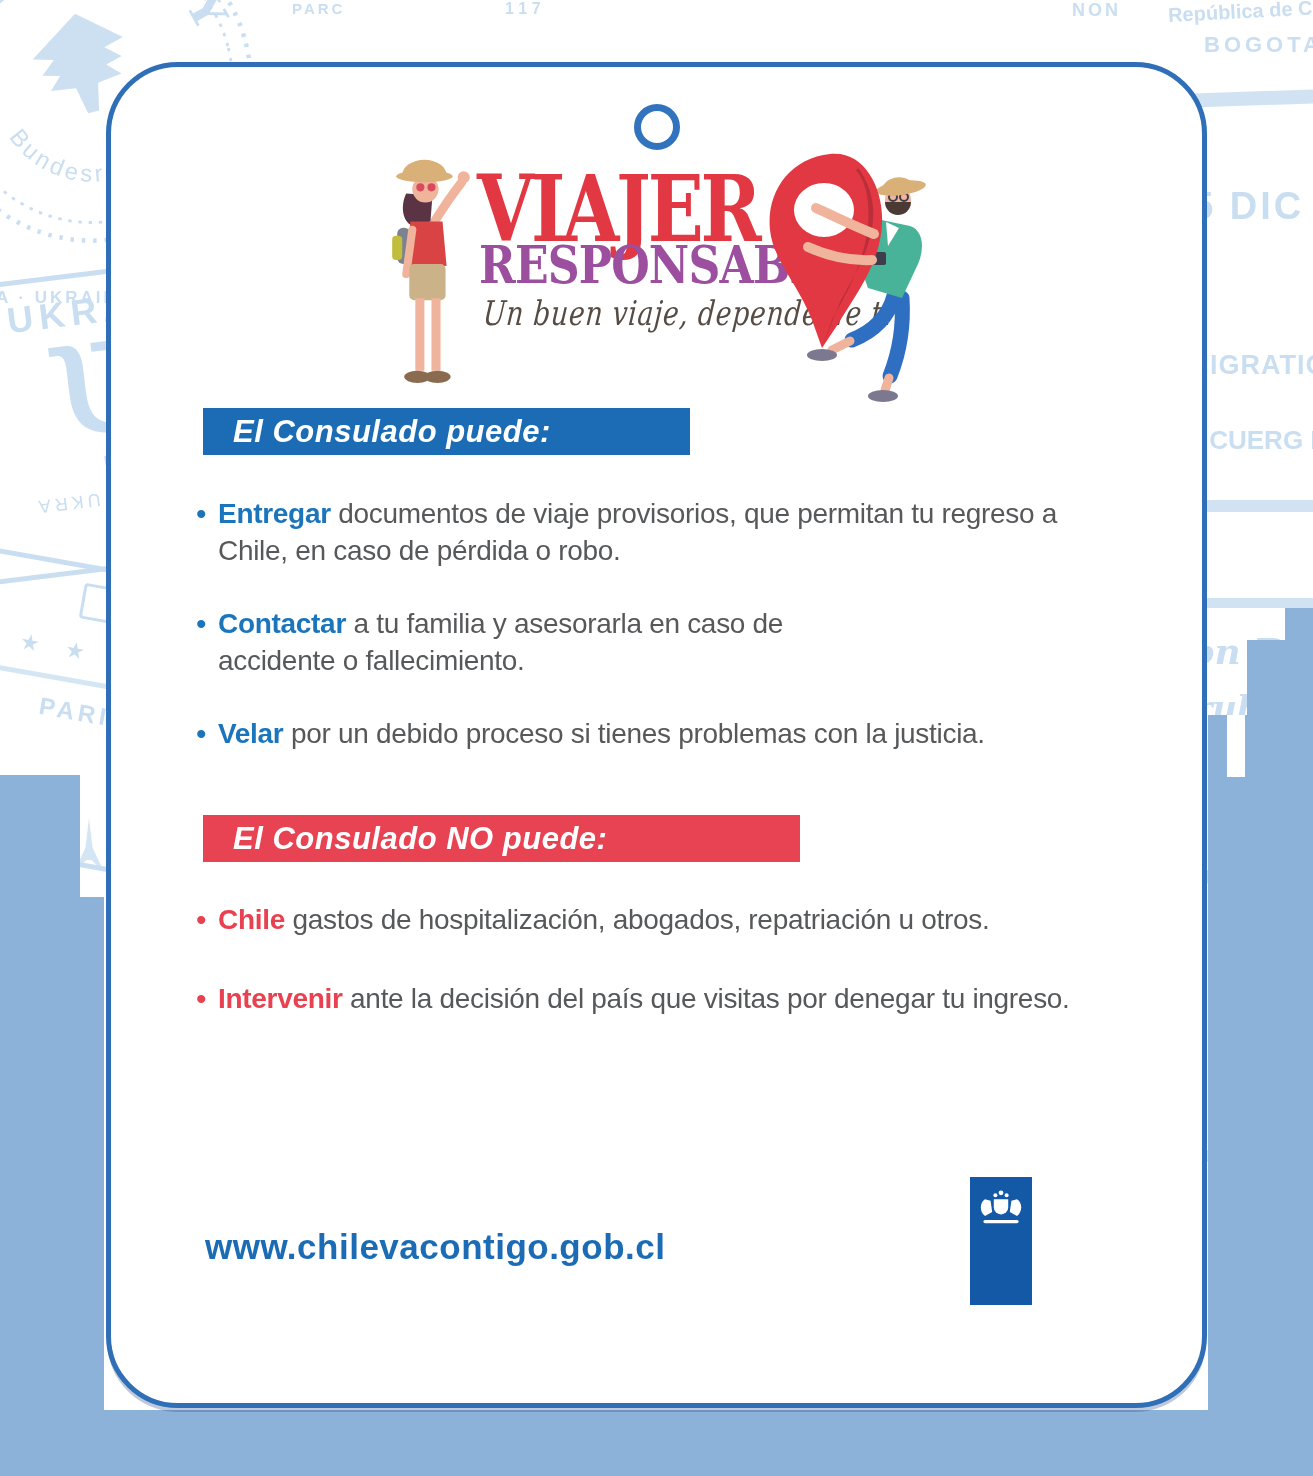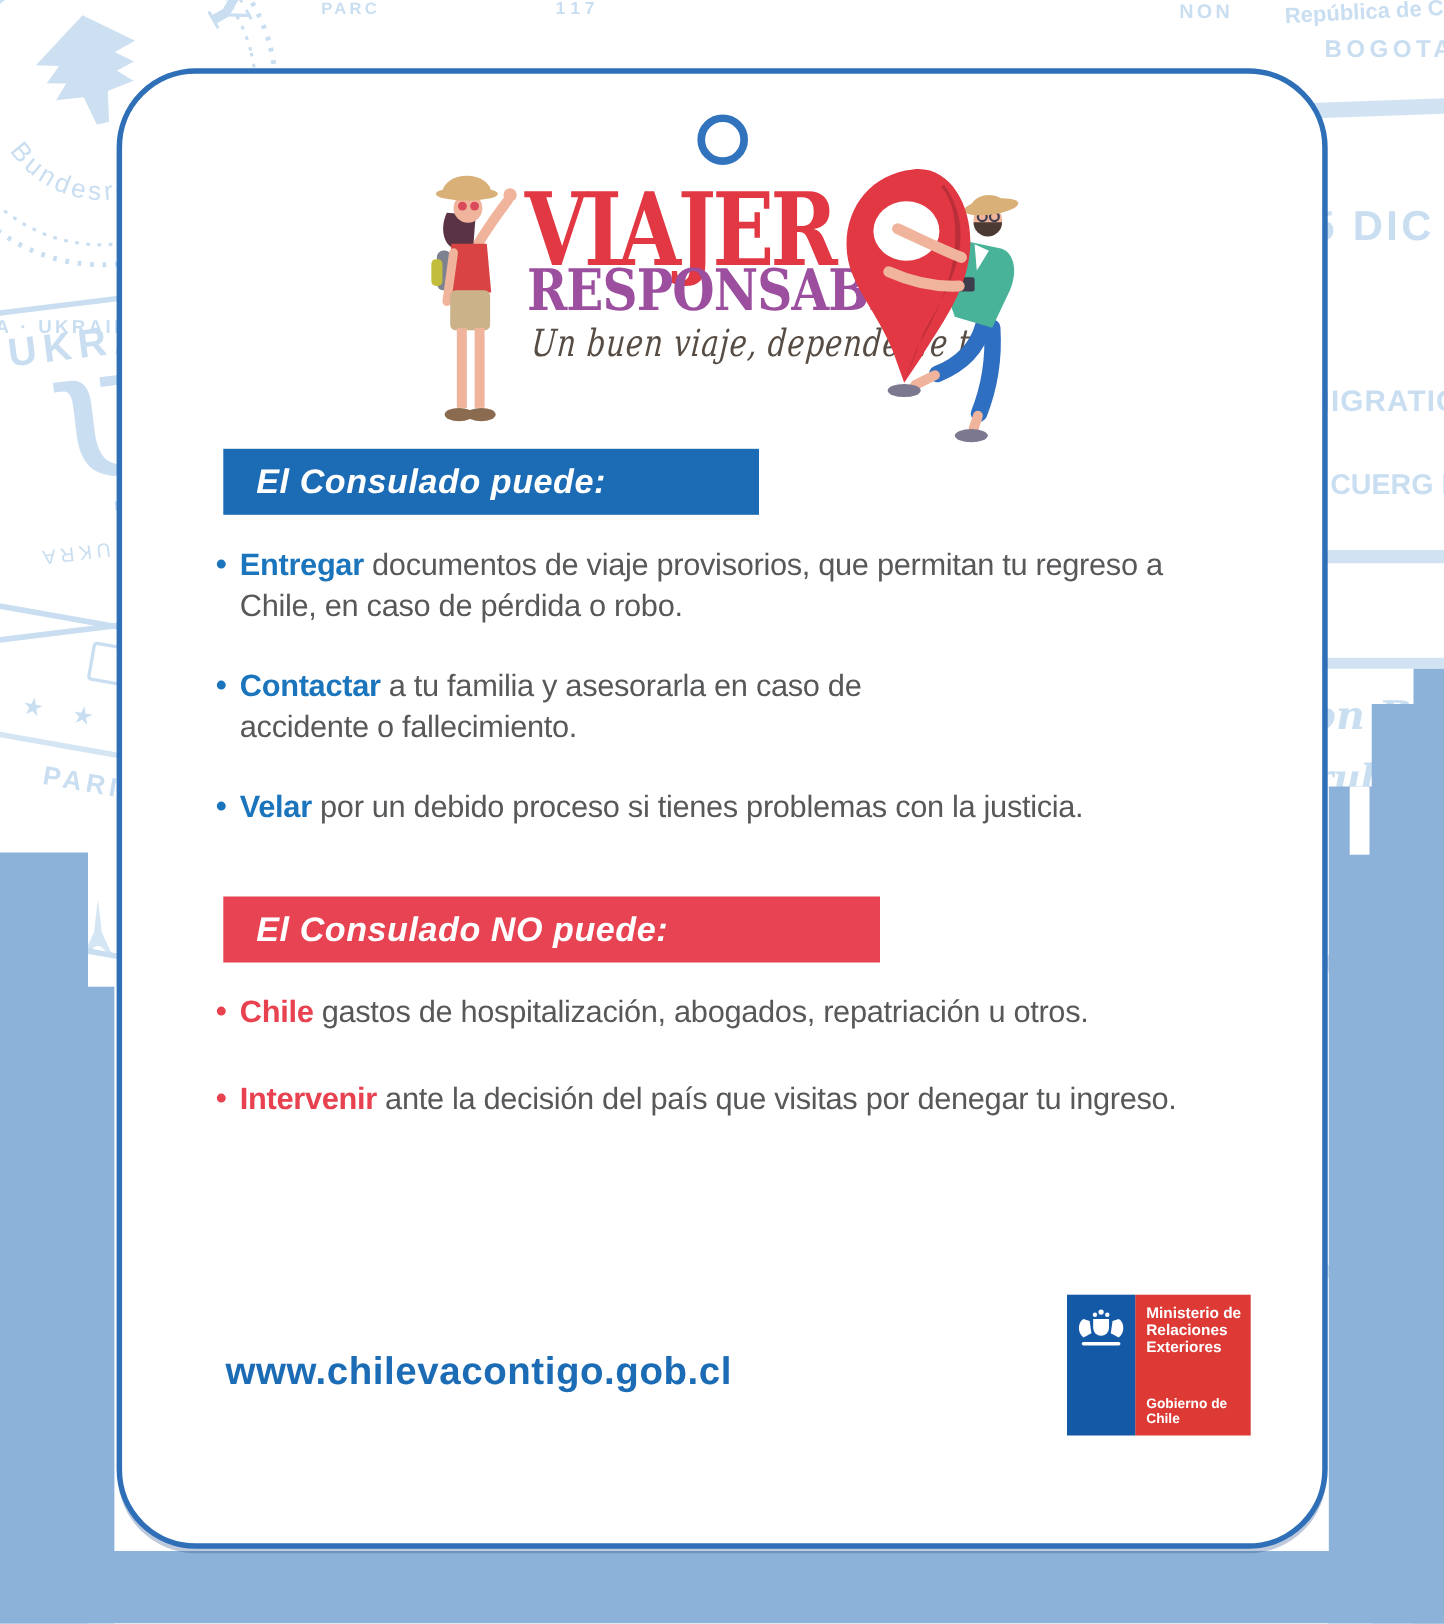--- a/index.html
+++ b/index.html
@@ -50,21 +50,21 @@
         font-weight:bold;font-size:92px;line-height:92px;color:var(--logo-red);
         letter-spacing:-4px;transform:scaleX(.80);transform-origin:left top;}
   .logo-sub{position:absolute;left:368px;top:172px;font-family:"DejaVu Serif",serif;
         font-weight:bold;font-size:52px;line-height:52px;color:var(--logo-purple);
         letter-spacing:-1px;transform:scaleX(.85);transform-origin:left top;}
   .logo-tag{position:absolute;left:374px;top:226px;font-family:"DejaVu Serif",serif;
         font-style:italic;font-size:34px;color:var(--tagline-color);
         transform:scaleX(.78) skewX(-6deg);transform-origin:left top;letter-spacing:1px;}
   .illus{position:absolute;}
   
-  .hdr{position:absolute;height:60px;display:flex;align-items:center;padding-left:30px;
+  .hdr{position:absolute;height:47px;display:flex;align-items:center;padding-left:30px;
        color:#fff;font-size:31px;font-weight:bold;font-style:italic;letter-spacing:.5px;}
   .hdr-can{left:92px;top:341px;width:487px;background:var(--header-blue);}
   .hdr-cannot{left:92px;top:748px;width:597px;background:var(--header-red);}
   ul.blist{position:absolute;list-style:none;}
   .list-can{left:85px;top:428px;width:940px;}
   .list-cannot{left:85px;top:834px;width:980px;}
   ul.blist li{position:relative;padding-left:22px;font-size:28px;line-height:37px;
       color:var(--text-gray);letter-spacing:-.3px;}
   .list-can li{margin-bottom:36px;}
   .list-cannot li{margin-bottom:42px;}
@@ -241,22 +241,14 @@
       <svg class="emblem" width="48" height="42" viewBox="0 0 60 50" fill="#ffffff">
         <circle cx="30" cy="6" r="3"></circle>
           <circle cx="23" cy="9" r="2.5"></circle>
           <circle cx="37" cy="9" r="2.5"></circle>
         <path d="M21,14 h18 v10 a9,9 0 0 1 -18,0 Z"></path>
         <path d="M10,14 C3,18 3,30 10,35 L19,30 L17,16 Z"></path>
         <path d="M50,14 C57,18 57,30 50,35 L41,30 L43,16 Z"></path>
         <rect x="8" y="40" width="44" height="4" rx="2"></rect>
       </svg>
     </div>
-    <div class="min-red">
-      <div class="min-name">
-        <div>Ministerio de</div>
-        <div>Relaciones</div>
-        <div>Exteriores</div>
-      </div>
-      <div class="min-gov">Gobierno de Chile</div>
-    </div>
   </div>
 </div>
 
 </body></html>

